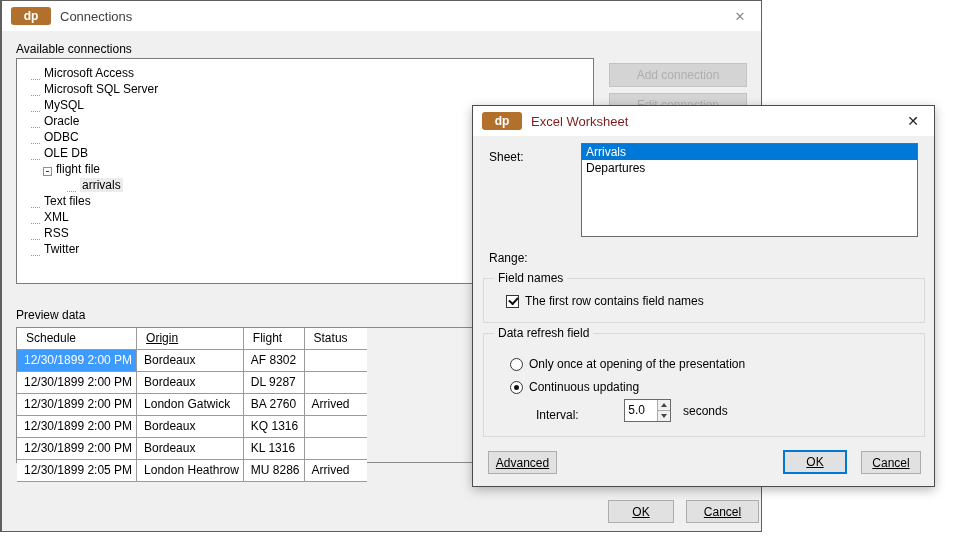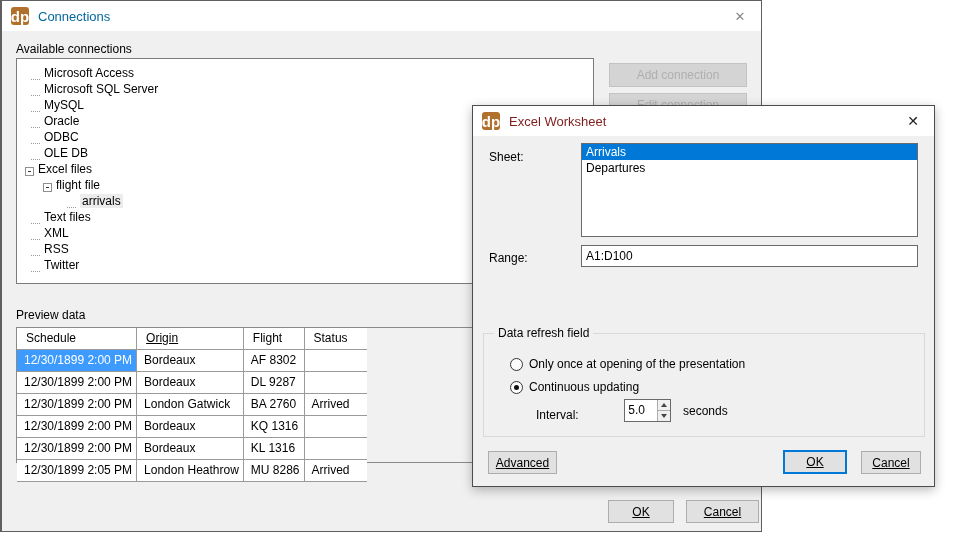--- a/index.html
+++ b/index.html
@@ -3,28 +3,28 @@
 <meta charset="utf-8">
 <style>
   * { margin:0; padding:0; box-sizing:border-box; }
   html,body { width:970px; height:538px; background:#fff; overflow:hidden;
               font-family:"Liberation Sans", sans-serif; font-size:12px; color:#000; }
 
   
   .win { position:absolute; background:#f0f0f0; border:1px solid #5f5f5f; }
   .titlebar { position:absolute; left:0; top:0; right:0; height:30px; background:#fff;
               display:flex; align-items:center; padding-left:9px; }
-  .dp-icon { width:18px; height:18px; background:#b1702c; border-radius:3px; color:#fff;
-             font-weight:bold; font-size:15px; display:flex; align-items:center; justify-content:center; }
+  .dp-icon { width:40px; height:18px; background:#b1702c; border-radius:3px; color:#fff;
+             font-weight:bold; font-size:12px; display:flex; align-items:center; justify-content:center; }
   .win-title { margin-left:9px; font-size:13px; }
   .close-btn { position:absolute; right:10px; top:5px; width:22px; height:20px;
                display:flex; align-items:center; justify-content:center; font-size:13px; cursor:default; }
 
   #win-connections { left:0; top:0; width:762px; height:532px; border-left-width:2px; z-index:1; }
-  #win-connections .win-title { color:#0369a1; }
+  #win-connections .win-title { color:#404040; }
   #win-connections .close-btn { color:#8a8a8a; }
 
   #win-excel { left:472px; top:105px; width:463px; height:382px; z-index:2;
                border-color:#4c4c4c; box-shadow:0 3px 10px rgba(0,0,0,.28); }
   #win-excel .win-title { color:#7f1d1d; }
   #win-excel .close-btn { color:#222; font-size:14px; }
 
   .label { position:absolute; font-size:12px; color:#000; }
 
   
@@ -133,24 +133,20 @@
         <span class="tree-label">Oracle</span>
       </div>
     <div class="tree-row l1">
         <span class="tdots"></span>
         <span class="tree-label">ODBC</span>
       </div>
     <div class="tree-row l1">
         <span class="tdots"></span>
         <span class="tree-label">OLE DB</span>
       </div>
-    <div class="tree-row l1" style="padding-left:8px;">
-        <span class="ebox"></span>
-        <span class="tree-label">Excel files</span>
-      </div>
     <div class="tree-row l2" style="padding-left:26px;">
         <span class="ebox"></span>
         <span class="tree-label">flight file</span>
       </div>
     <div class="tree-row l3">
         <span class="tdots"></span>
         <span class="tree-label sel">arrivals</span>
       </div>
     <div class="tree-row l1">
         <span class="tdots"></span>
@@ -236,22 +232,28 @@
   </div>
 
   <div class="label" style="left:16px; top:44px;">Sheet:</div>
 
   <div id="sheet-listbox">
     <div class="lb-item sel">Arrivals</div>
     <div class="lb-item">Departures</div>
   </div>
 
   <div class="label" style="left:16px; top:145px;">Range:</div>
-  <input id="range-input" type="text" value="A1:D100" style="">
-
+
+  <div class="group" style="left:10px; top:172px; width:442px; height:45px;">
+    <div class="group-label">Field names</div>
+    <div class="check-row" style="left:22px; top:15px;">
+      <span class="checkbox checked"></span>
+      <span>The first row contains field names</span>
+    </div>
+  </div>
 
   <div class="group" style="left:10px; top:227px; width:442px; height:104px;">
     <div class="group-label">Data refresh field</div>
     <div class="radio-row" style="left:26px; top:23px;">
       <span class="radio"></span>
       <span>Only once at opening of the presentation</span>
     </div>
     <div class="radio-row" style="left:26px; top:46px;">
       <span class="radio on"></span>
       <span>Continuous updating</span>

